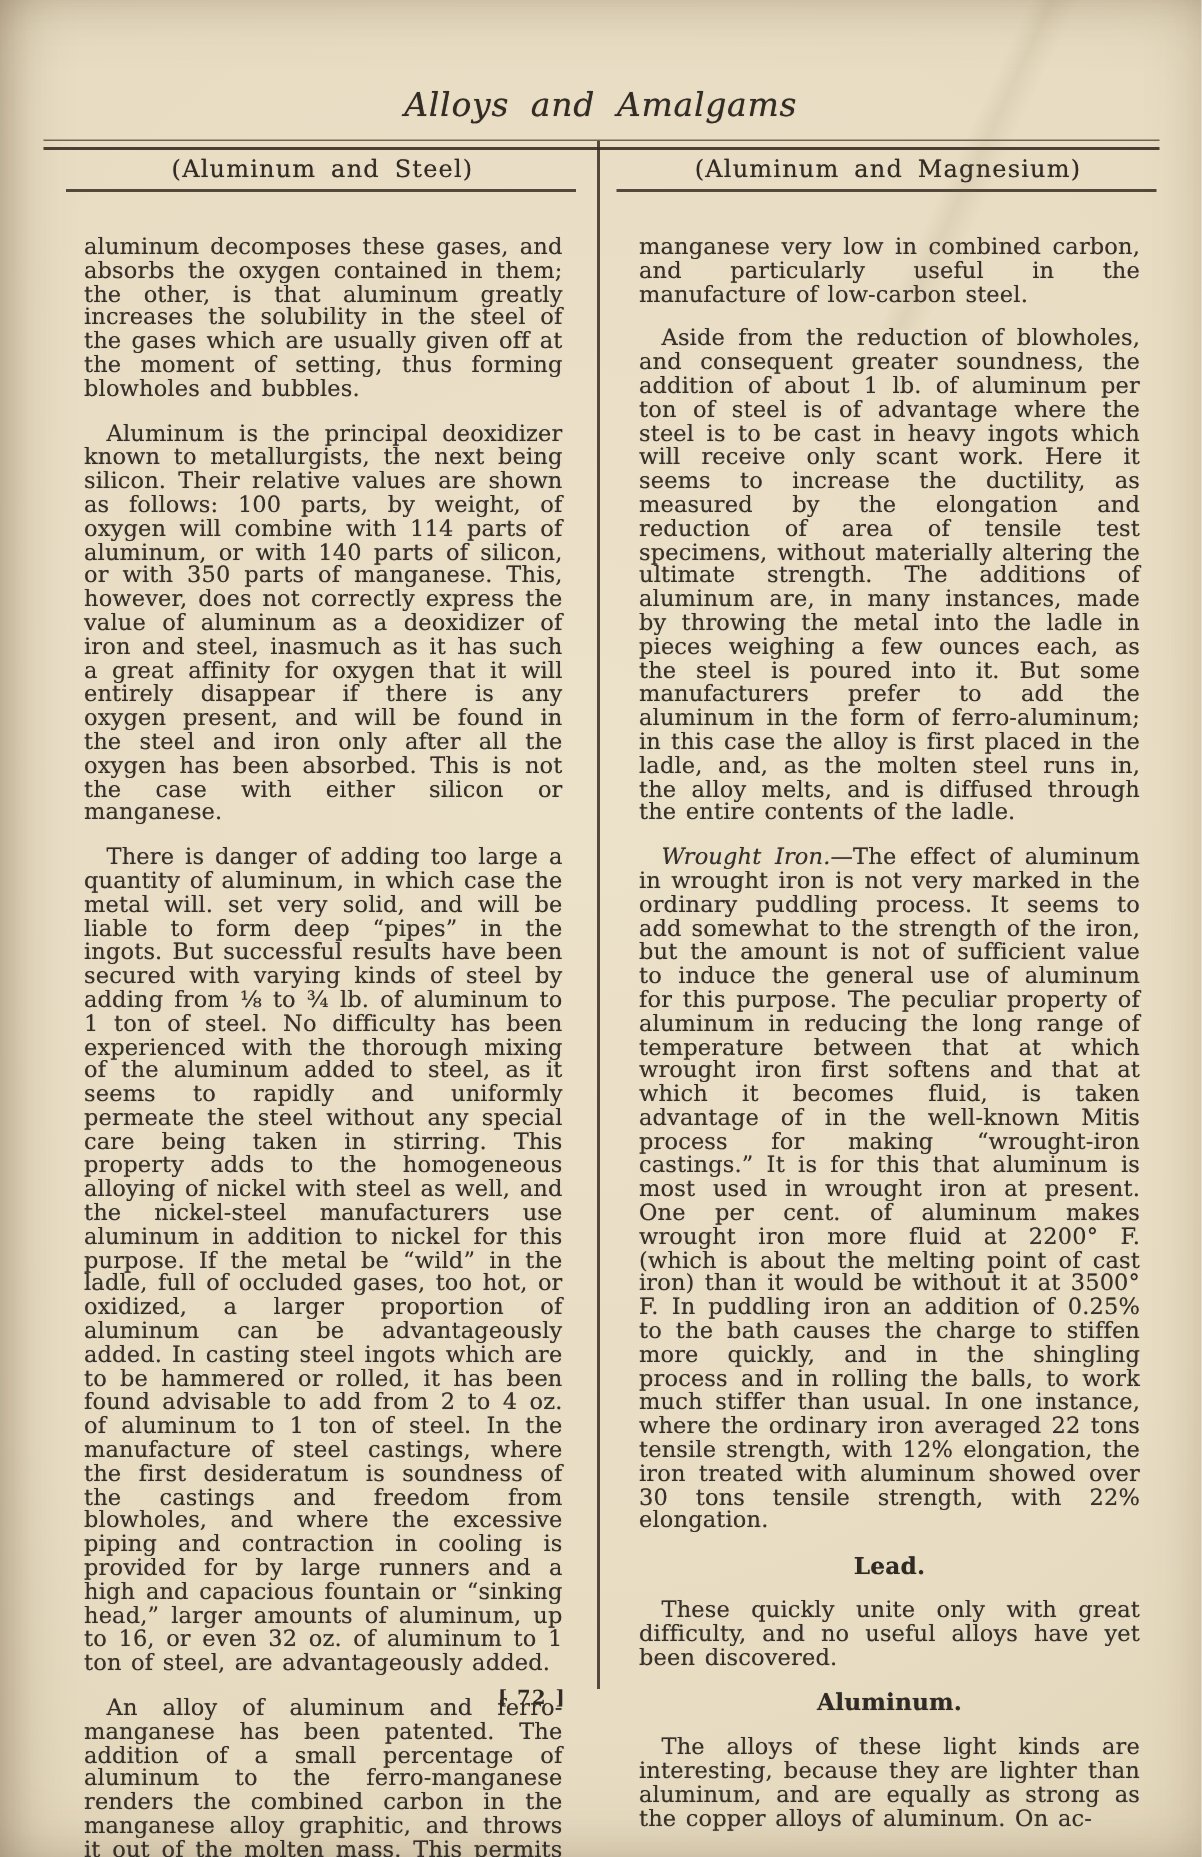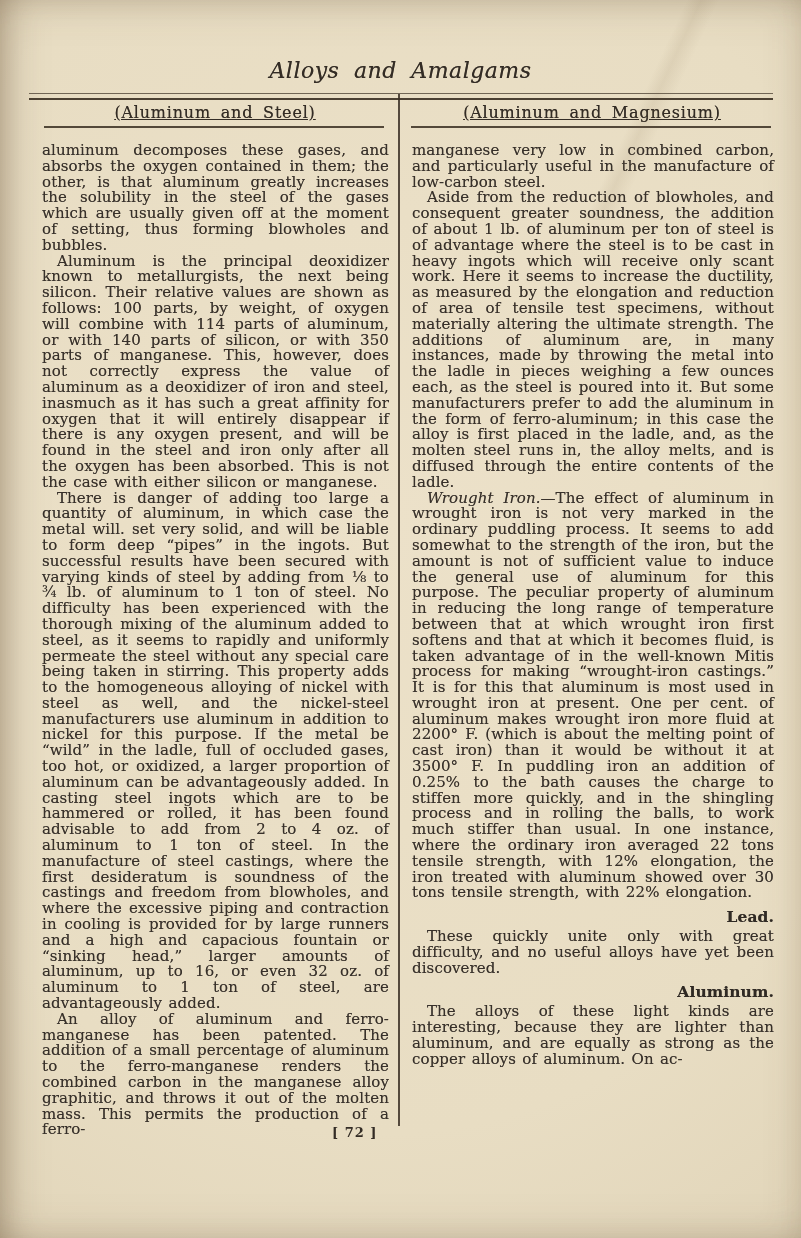--- a/index.html
+++ b/index.html
@@ -54,21 +54,20 @@
   }
 
   .colheader {
     position: absolute; top: 103px; height: 22px;
     text-align: center;
     font-size: 16px;
     letter-spacing: 0.8px;
     word-spacing: 4px;
     color: #332c25;
     text-shadow: 0 0 0.5px rgba(51,44,37,0.7);
-    text-decoration: underline;
   }
   .colheader.left  { left: 42px;  width: 346px; }
   .colheader.right { left: 412px; width: 360px; }
 
   .headrule {
     position: absolute; top: 126px; height: 0;
     border-bottom: 2px solid rgba(62,51,38,0.88);
   }
   .headrule.left  { left: 44px;  width: 340px; }
   .headrule.right { left: 411px; width: 360px; }
@@ -80,32 +79,32 @@
     text-align: justify;
     letter-spacing: 0.1px;
     word-spacing: 1.5px;
     color: #37302a;
     text-shadow: 0 0 0.5px rgba(55,48,42,0.55);
   }
   .coltext.left  { left: 42px;  width: 347px; }
   .coltext.right { left: 412px; width: 362px; }
 
   .coltext p {
-    margin: 0;
+    margin: 14px;
     -webkit-hyphens: auto;
     hyphens: auto;
   }
   .coltext p.indent { text-indent: 15px; }
   .coltext em { }
 
   .coltext .subheading {
     font-weight: bold;
     font-size: 15.5px;
     margin: 8px 0 4px 0;
-    text-align: right;
+    text-align: center;
     text-indent: 0;
     color: #302a24;
   }
 
   .pageno {
     position: absolute; left: 332px; top: 1125px; width: 100px;
     text-align: left;
     font-weight: bold;
     font-size: 13px;
     letter-spacing: 1px;

